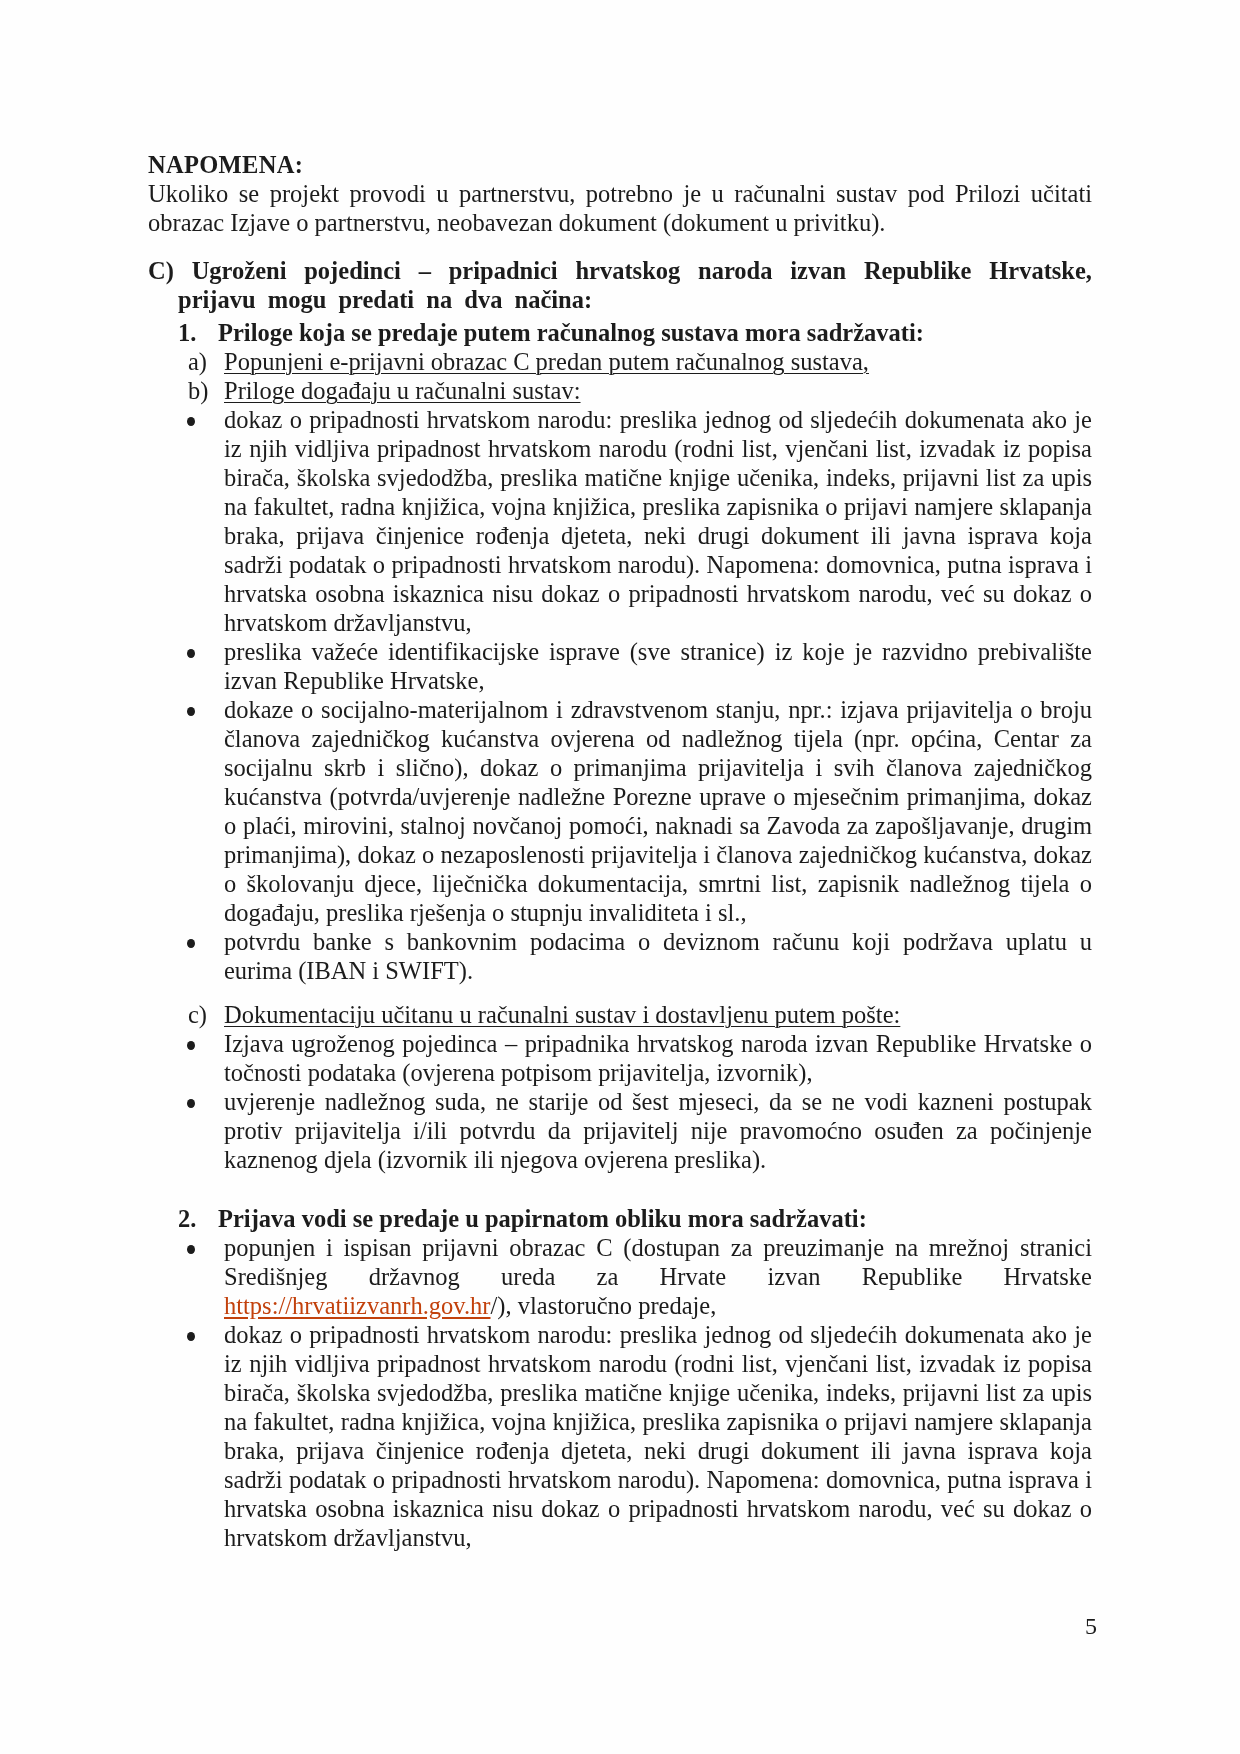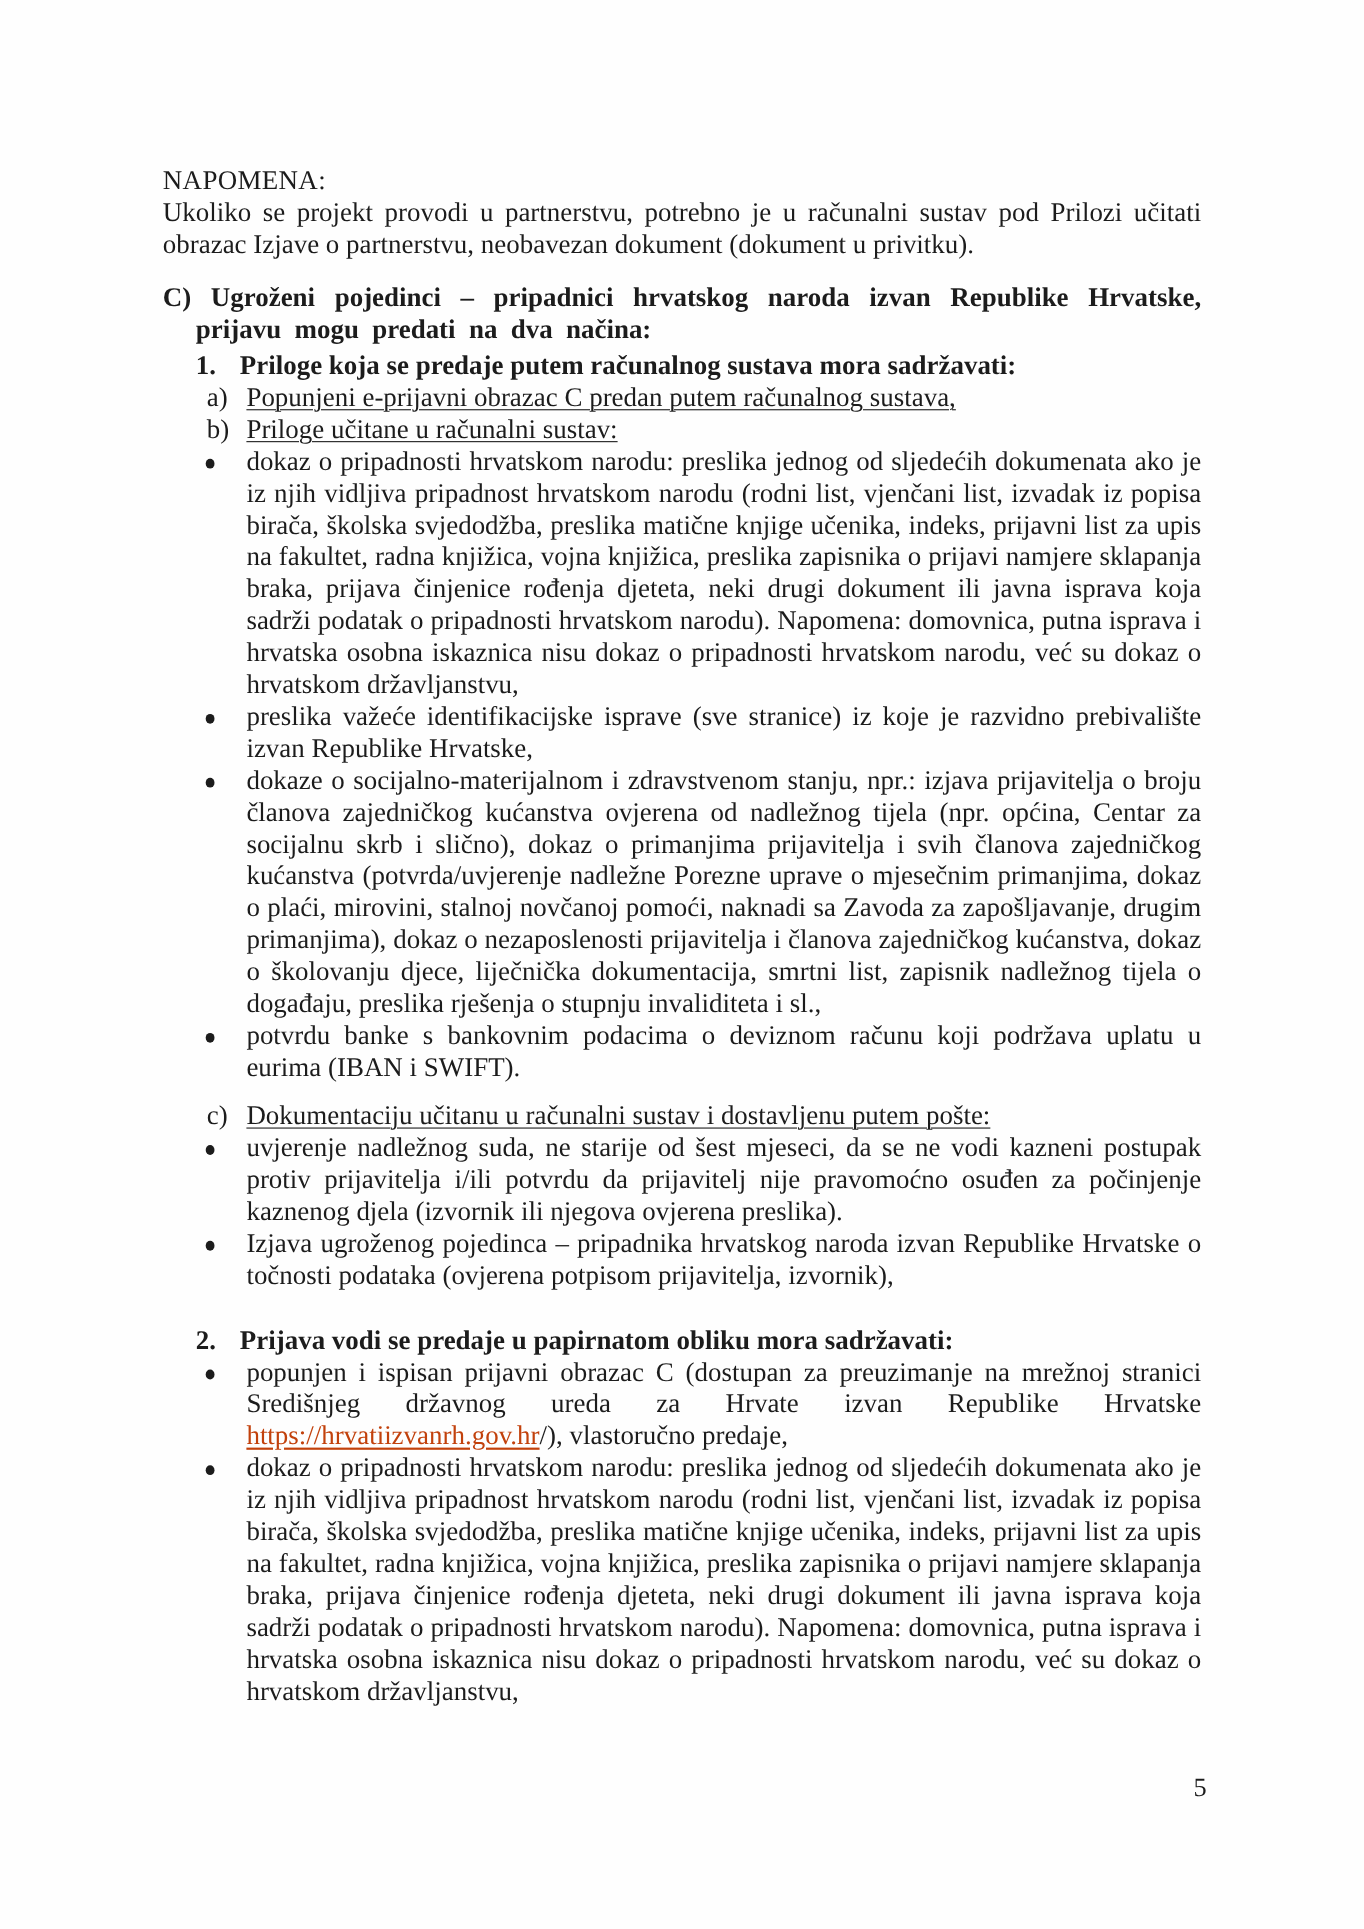--- a/index.html
+++ b/index.html
@@ -7,21 +7,21 @@
   .page {
     position: absolute; left: 0; top: 0; width: 1240px; height: 1754px;
     background: #fefefe;
     font-family: "Liberation Serif", "DejaVu Serif", serif;
     color: #1c1c1c;
     font-size: 24.5px;
     line-height: 29px;
   }
   .block { position: absolute; left: 148px; width: 944px; }
   .just { text-align: justify; text-align-last: left; }
-  .heading-napomena { top: 150px; font-weight: normal; letter-spacing: 0.3px; }
+  .heading-napomena { top: 150px; font-weight: bold; letter-spacing: 0.3px; }
   .napomena-text { top: 179px; }
   .section-c { top: 256px; font-weight: bold; }
   .section-c .line2 { padding-left: 30px; display: block; }
   .sub1 { top: 318px; left: 178px; width: 914px; font-weight: bold; }
   .num { display: inline-block; width: 40px; }
   .letter-item { position: absolute; left: 188px; }
   .letter-item .lbl { display: inline-block; width: 36px; }
   .u { text-decoration: underline; text-decoration-thickness: 1px; text-underline-offset: 3px; }
   .bullet-list { position: absolute; left: 182px; width: 910px; margin: 0; padding: 0; list-style: none; }
   .bullet-list li { position: relative; padding-left: 42px; text-align: justify; text-align-last: left; }
@@ -47,37 +47,37 @@
   <div class="block napomena-text just">Ukoliko se projekt provodi u partnerstvu, potrebno je u računalni sustav pod Prilozi učitati obrazac Izjave o partnerstvu, neobavezan dokument (dokument u privitku).</div>
 
   <div class="block sub1">
     <span class="num">1.</span><span>Priloge koja se predaje putem računalnog sustava mora sadržavati:</span>
   </div>
 
   <div class="letter-item" style="top:347px;">
     <span class="lbl">a)</span><span class="u">Popunjeni e-prijavni obrazac C predan putem računalnog sustava,</span>
   </div>
   <div class="letter-item" style="top:376px;">
-    <span class="lbl">b)</span><span class="u">Priloge učitane u računalni sustav:</span>
+    <span class="lbl">b)</span><span class="u">Priloge događaju u računalni sustav:</span>
   </div>
 
   <ul class="bullet-list" style="top:405px;">
     <li><span class="dot"></span><span>dokaz o pripadnosti hrvatskom narodu: preslika jednog od sljedećih dokumenata ako je iz njih vidljiva pripadnost hrvatskom narodu (rodni list, vjenčani list, izvadak iz popisa birača, školska svjedodžba, preslika matične knjige učenika, indeks, prijavni list za upis na fakultet, radna knjižica, vojna knjižica, preslika zapisnika o prijavi namjere sklapanja braka, prijava činjenice rođenja djeteta, neki drugi dokument ili javna isprava koja sadrži podatak o pripadnosti hrvatskom narodu). Napomena: domovnica, putna isprava i hrvatska osobna iskaznica nisu dokaz o pripadnosti hrvatskom narodu, već su dokaz o hrvatskom državljanstvu,</span></li>
     <li><span class="dot"></span><span>preslika važeće identifikacijske isprave (sve stranice) iz koje je razvidno prebivalište izvan Republike Hrvatske,</span></li>
     <li><span class="dot"></span><span>dokaze o socijalno-materijalnom i zdravstvenom stanju, npr.: izjava prijavitelja o broju članova zajedničkog kućanstva ovjerena od nadležnog tijela (npr. općina, Centar za socijalnu skrb i slično), dokaz o primanjima prijavitelja i svih članova zajedničkog kućanstva (potvrda/uvjerenje nadležne Porezne uprave o mjesečnim primanjima, dokaz o plaći, mirovini, stalnoj novčanoj pomoći, naknadi sa Zavoda za zapošljavanje, drugim primanjima), dokaz o nezaposlenosti prijavitelja i članova zajedničkog kućanstva, dokaz o školovanju djece, liječnička dokumentacija, smrtni list, zapisnik nadležnog tijela o događaju, preslika rješenja o stupnju invaliditeta i sl.,</span></li>
     <li><span class="dot"></span><span>potvrdu banke s bankovnim podacima o deviznom računu koji podržava uplatu u eurima (IBAN i SWIFT).</span></li>
   </ul>
 
   <div class="letter-item" style="top:1000px;">
     <span class="lbl">c)</span><span class="u">Dokumentaciju učitanu u računalni sustav i dostavljenu putem pošte:</span>
   </div>
 
   <ul class="bullet-list" style="top:1029px;">
+    <li><span class="dot"></span><span>Izjava ugroženog pojedinca – pripadnika hrvatskog naroda izvan Republike Hrvatske o točnosti podataka (ovjerena potpisom prijavitelja, izvornik),</span></li>
     <li><span class="dot"></span><span>uvjerenje nadležnog suda, ne starije od šest mjeseci, da se ne vodi kazneni postupak protiv prijavitelja i/ili potvrdu da prijavitelj nije pravomoćno osuđen za počinjenje kaznenog djela (izvornik ili njegova ovjerena preslika).</span></li>
-    <li><span class="dot"></span><span>Izjava ugroženog pojedinca – pripadnika hrvatskog naroda izvan Republike Hrvatske o točnosti podataka (ovjerena potpisom prijavitelja, izvornik),</span></li>
   </ul>
 
   <div class="block sub1" style="top:1204px; left:178px;">
     <span class="num">2.</span><span>Prijava vodi se predaje u papirnatom obliku mora sadržavati:</span>
   </div>
 
   <ul class="bullet-list" style="top:1233px;">
     <li><span class="dot"></span>
       <span class="spread">popunjen i ispisan prijavni obrazac C (dostupan za preuzimanje na mrežnoj stranici</span>
       <span class="spread">Središnjeg državnog ureda za Hrvate izvan Republike Hrvatske</span>

